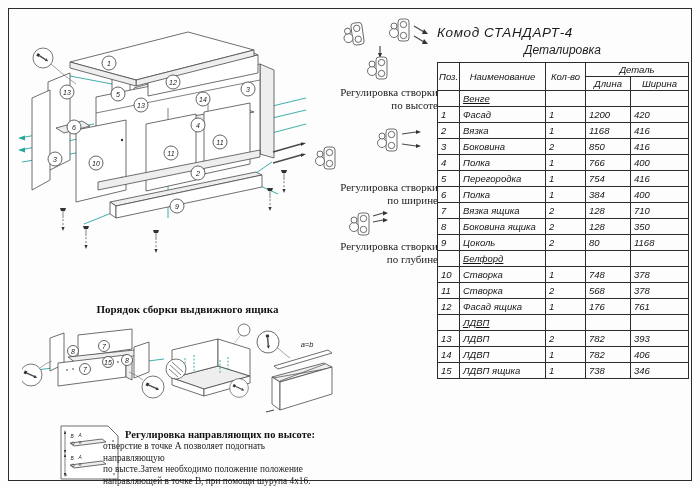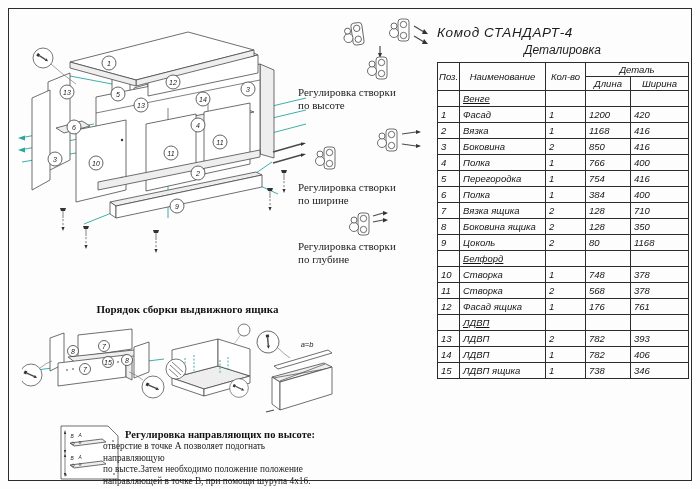--- a/index.html
+++ b/index.html
@@ -16,21 +16,21 @@
   table.parts{border-collapse:collapse;table-layout:fixed;width:251px;
         font:italic 9.5px "Liberation Sans",sans-serif;color:#141414;}
   table.parts th,table.parts td{border:1px solid #2b2b2b;padding:0 3px;height:15px;
         line-height:13px;text-align:left;font-weight:normal;overflow:hidden;white-space:nowrap;}
   table.parts thead th{height:13px;text-align:center;padding:0 1px;}
   td.pos{text-align:left;}
   .section-name{text-decoration:underline;}
   td.name{padding-left:5px;}
 
   
-  .serif-cap{font:11px "Liberation Serif",serif;text-align:left;line-height:13px;color:#222;}
+  .serif-cap{font:11px "Liberation Serif",serif;text-align:right;line-height:13px;color:#222;}
   .bold-cap{font:bold 11px "Liberation Serif",serif;text-align:center;color:#111;}
   .note-title{font:bold 10.5px "Liberation Serif",serif;text-align:right;color:#111;margin-bottom:1px;}
   .note-line{font:9.3px "Liberation Serif",serif;line-height:11.5px;color:#222;}
 
   
   svg .face{fill:#ffffff;stroke:#4a4a4a;stroke-width:.8;stroke-linejoin:round;}
   svg .lite{fill:#eeeeee;}
   svg .ln{stroke:#4a4a4a;stroke-width:.7;fill:none;}
   svg .thin{stroke:#8a8a8a;stroke-width:.5;fill:none;}
   svg .lead{stroke:#6a6a6a;stroke-width:.6;fill:none;}

